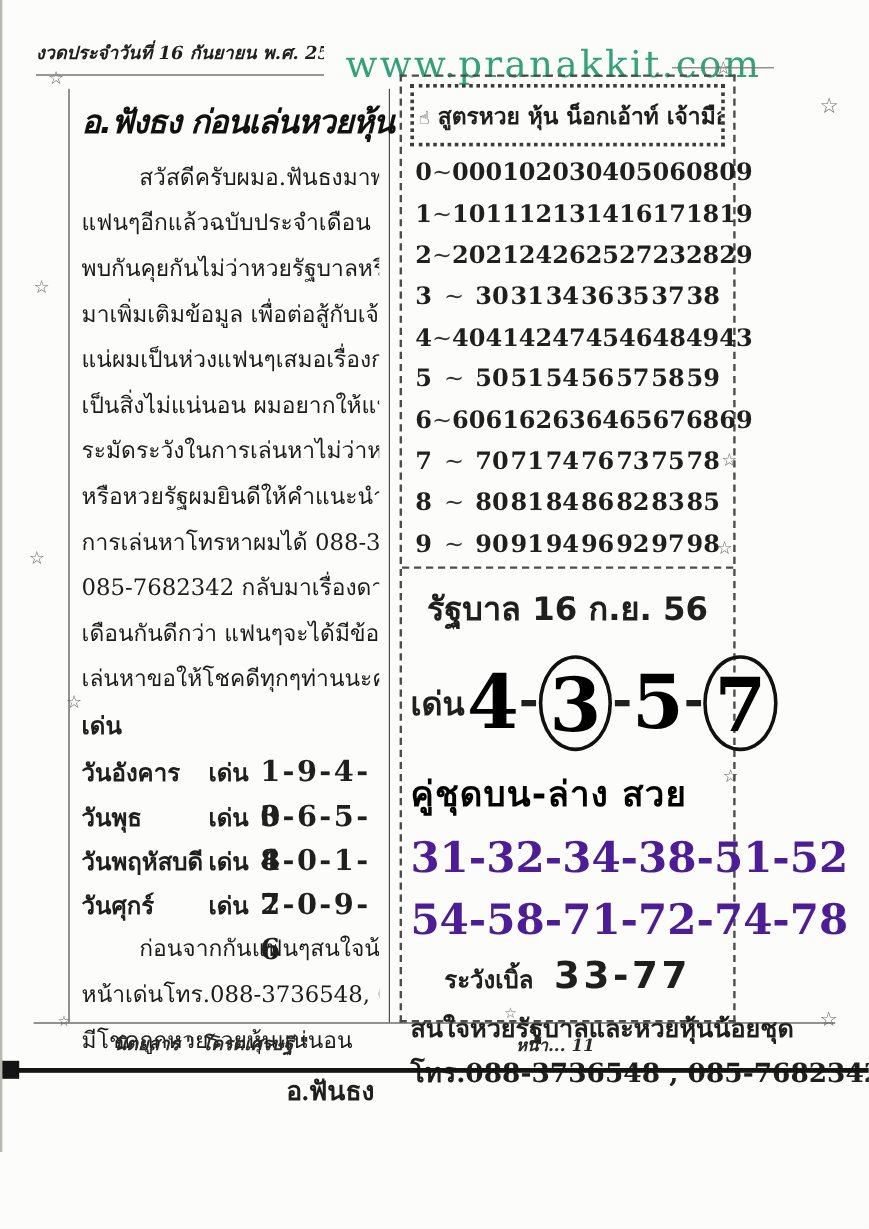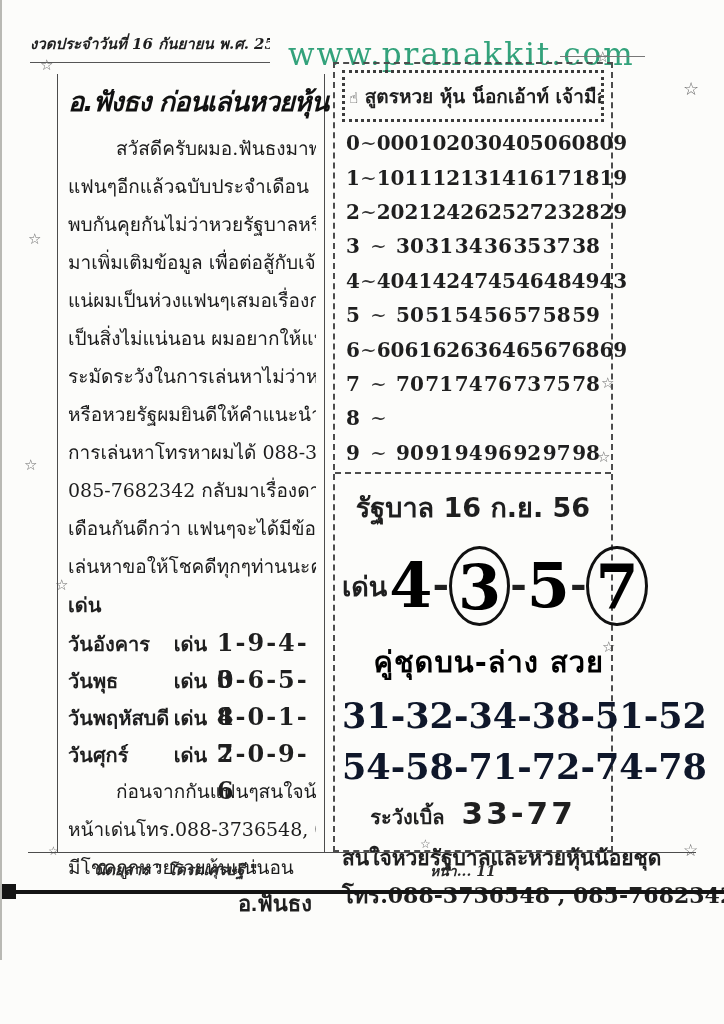--- a/index.html
+++ b/index.html
@@ -49,22 +49,22 @@
   .para span { display:block; line-height:38px; height:38px; white-space:nowrap; overflow:hidden; }
   .para.indent-first span:first-child { text-indent:48px; }
 
   .day-table { margin-top:2px; }
   .day-row { display:flex; align-items:baseline; line-height:37px; height:37px; }
   .day-name  { font-family:"DejaVu Sans", sans-serif; font-weight:bold; font-size:20px; width:118px; }
   .day-label { font-family:"DejaVu Sans", sans-serif; font-weight:bold; font-size:20px; width:48px; }
   .day-nums  { font-family:"DejaVu Serif", serif; font-weight:bold; font-size:24px; letter-spacing:2px; }
 
   .signature {
-    text-align:right; font-family:Liberation Sans, sans-serif;
-    font-weight:bold; font-size:22px; padding-right:4px; 
+    text-align:right; font-family:Liberation Serif, serif;
+    font-weight:bold; font-size:22px; padding-right:4px; margin-top:6px;
   }
 
   
   .right-col {
     position:absolute; left:333px; top:62px; width:280px; height:790px;
     border:2px dashed #4c4c4c;
     padding:6px 7px 0 7px;
   }
   .formula-titlebox {
     border:3px dotted #3c3c3c;
@@ -92,27 +92,27 @@
     font-family:"DejaVu Serif", serif; font-weight:bold; font-size:62px;
     line-height:1; color:#000;
   }
   .den-digit.circled {
     border:3px solid #111; border-radius:50%;
     padding:8px 6px 4px 6px; min-width:44px; text-align:center;
   }
   .den-dash { font-size:40px; font-weight:bold; margin-top:-6px; }
 
   .pairs-title {
-    text-align:right; font-family:"DejaVu Sans", sans-serif;
+    text-align:left; font-family:"DejaVu Sans", sans-serif;
     font-weight:bold; font-size:29px; letter-spacing:1px; margin-top:10px;
     color:#000; white-space:nowrap;
   }
   .pairs-line {
     text-align:center; font-family:"DejaVu Serif", serif;
-    font-weight:bold; font-size:35px; letter-spacing:0px; color:#0f172a;
+    font-weight:bold; font-size:35px; letter-spacing:0px; color:#4c1d95;
     margin-top:10px; white-space:nowrap;
   }
   .warn-line { text-align:center; margin-top:8px; white-space:nowrap; }
   .warn-label { font-family:"DejaVu Sans", sans-serif; font-size:20px; font-weight:bold;margin-top:25px; }
   .warn-nums  { font-family:"DejaVu Sans", sans-serif; font-weight:bold; font-size:31px; letter-spacing:3px; margin-left:12px; }
   .contact1 { text-align:center; font-family:"DejaVu Sans", sans-serif; font-weight:bold; font-size:21px; margin-top:8px; white-space:nowrap; }
   .contact2 { text-align:center; font-family:"DejaVu Serif", serif; font-weight:bold; font-size:22px; margin-top:4px; white-space:nowrap; }
 
   
   .footer-rule { position:absolute; left:28px; top:852px; width:668px; border-top:1px solid #4c4c4c; }
@@ -318,20 +318,29 @@
             <span>74</span>
             <span>76</span>
             <span>73</span>
             <span>75</span>
             <span>78</span>
           </span>
       </div>
       <div class="num-row">
         <span class="digit">8</span>
         <span class="tilde">~</span>
+        <span class="nums">
+            <span>80</span>
+            <span>81</span>
+            <span>84</span>
+            <span>86</span>
+            <span>82</span>
+            <span>83</span>
+            <span>85</span>
+          </span>
       </div>
       <div class="num-row">
         <span class="digit">9</span>
         <span class="tilde">~</span>
         <span class="nums">
             <span>90</span>
             <span>91</span>
             <span>94</span>
             <span>96</span>
             <span>92</span>

